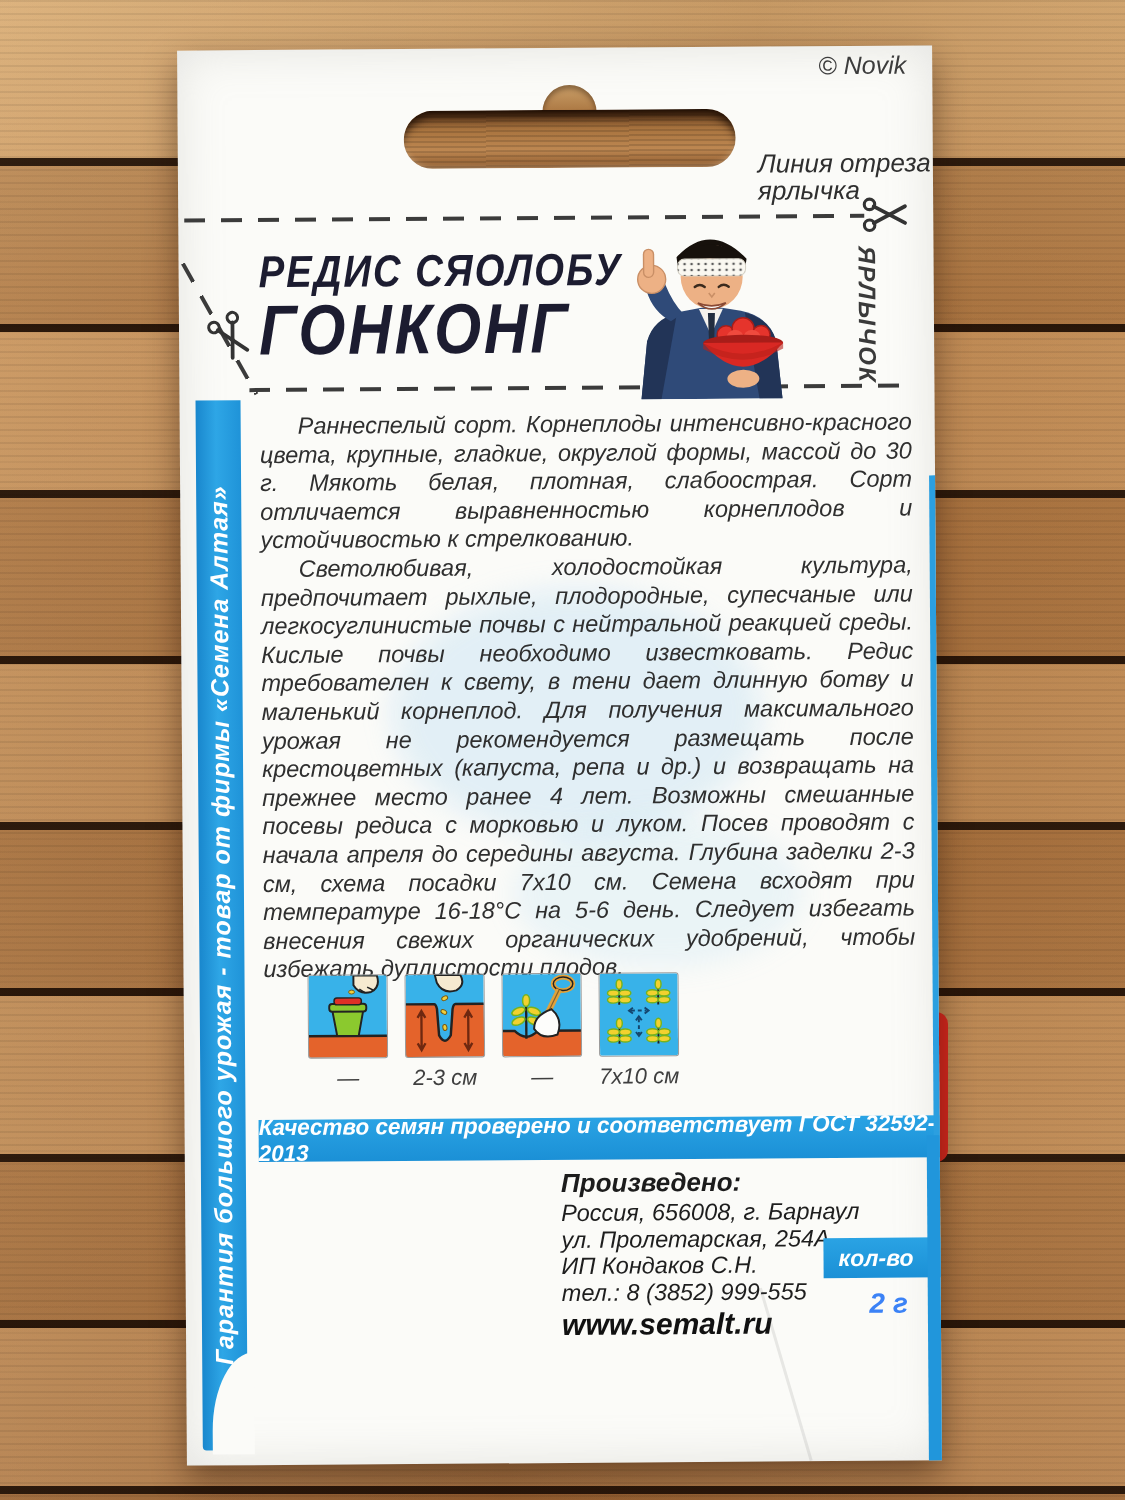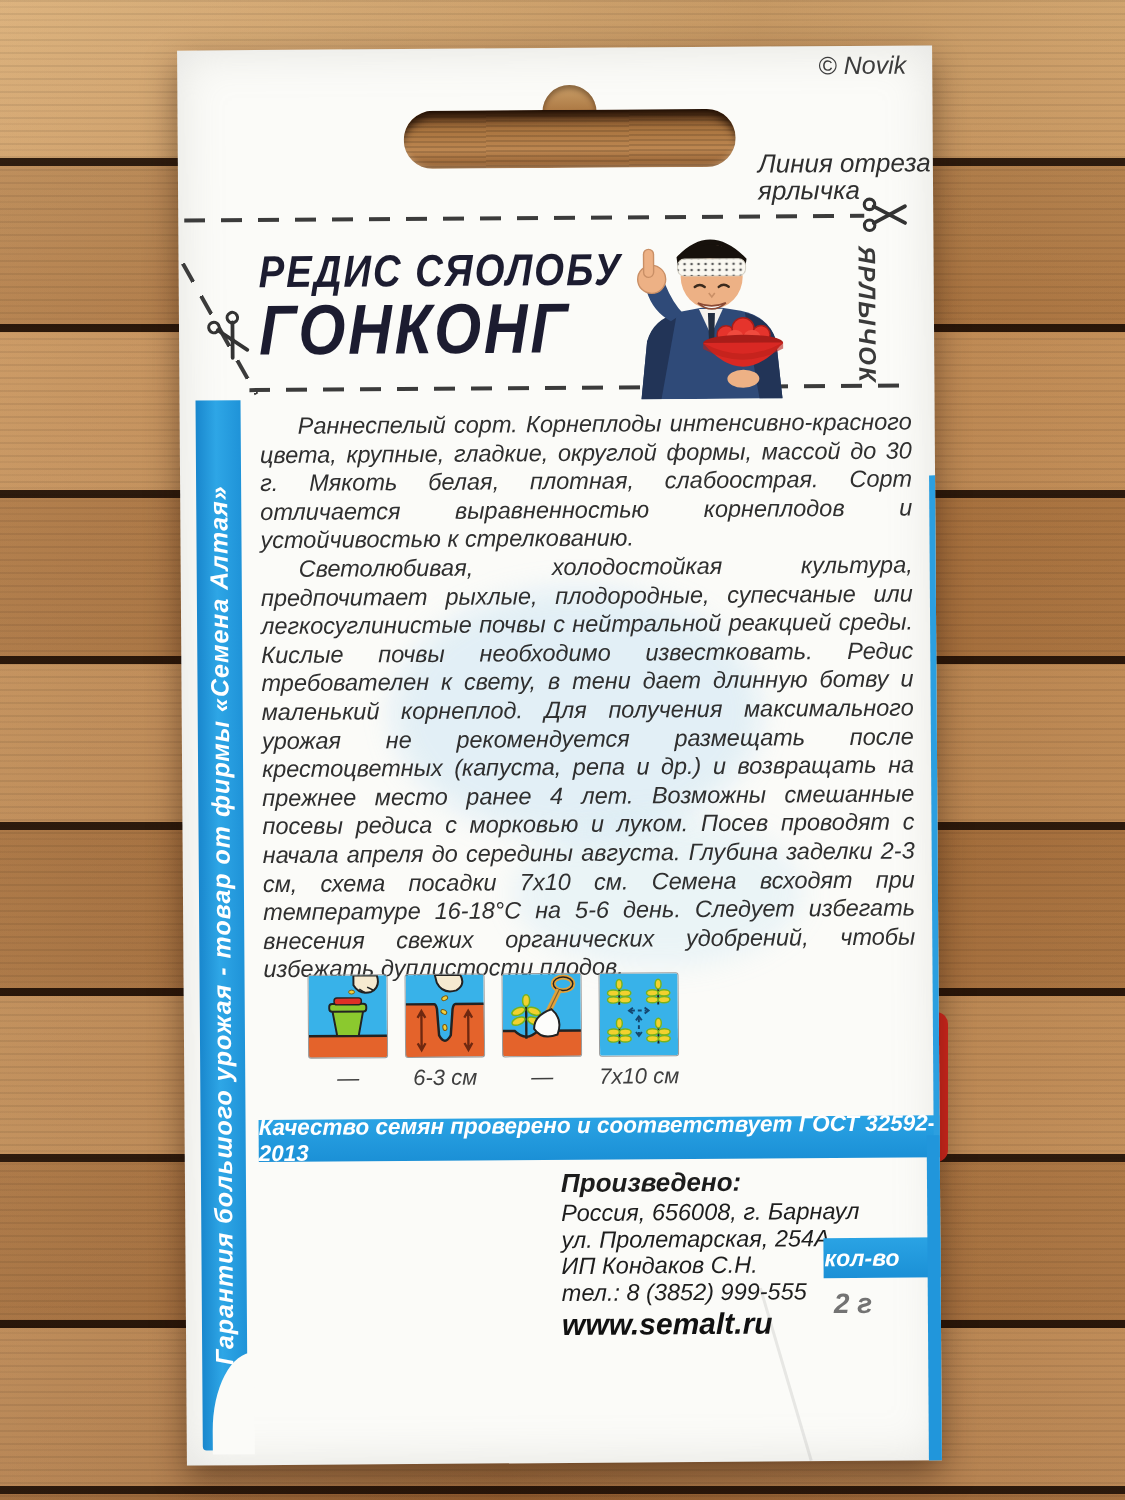--- a/index.html
+++ b/index.html
@@ -56,22 +56,22 @@
   #icons{left:124px;top:925px;display:flex;gap:17px;}
   .pic svg{display:block;width:80px;height:84px;border:1px solid #9a9a9a;border-radius:3px;}
   .pic .lbl{margin-top:7px;text-align:center;font-size:22px;color:#3f3f3f;}
   
   #gost{left:74px;top:1070px;width:681px;height:42px;background:linear-gradient(180deg,#2aa3e4,#1b90d6);
     color:#fff;font-weight:bold;font-size:22.5px;display:flex;align-items:center;justify-content:center;}
   #prod-head{left:376px;top:1120px;font-size:26px;font-weight:bold;color:#1c1c1c;}
   #prod-lines{left:376px;top:1152px;font-size:23.5px;line-height:26.5px;color:#1e1e1e;}
   #prod-site{left:376px;top:1260px;font-size:30px;font-weight:bold;color:#111;}
   #qty-tag{left:638px;top:1192px;width:117px;height:40px;background:linear-gradient(180deg,#2aa3e4,#1b90d6);
-    color:#fff;font-weight:bold;font-size:23px;line-height:40px;padding-left:1px;}
-  #qty-val{left:648px;top:1242px;width:74px;text-align:left;font-size:28px;font-weight:bold;color:#737373;}
+    color:#fff;font-weight:bold;font-size:23px;line-height:40px;padding-left:15px;}
+  #qty-val{left:648px;top:1242px;width:74px;text-align:right;font-size:28px;font-weight:bold;color:#3b82f6;}
   
   #edge-thin{right:0;top:430px;width:6px;height:660px;background:#2b9fe0;}
   #edge-wide{right:0;top:1090px;width:13px;height:325px;background:#2196db;}
   #red-sliver{position:absolute;left:922px;top:1012px;width:26px;height:150px;background:#d6281e;border-radius:12px;z-index:0;}
   #crease{left:598px;top:1238px;width:3px;height:180px;background:rgba(90,90,90,.12);transform:rotate(-16deg);}
 </style>
 </head>
 <body>
 
 <div id="stage">
@@ -188,21 +188,21 @@
           <rect width="80" height="84" fill="#38b2e9"></rect>
           <path d="M0,30 H29 Q31,30 32,35 L34,62 Q40,73 46,62 L48,35 Q49,30 51,30 H80 V84 H0 Z" fill="#e4632b"></path>
           <path d="M0,30 H29 Q31,30 32,35 L34,62 Q40,73 46,62 L48,35 Q49,30 51,30 H80" fill="none" stroke="#222" stroke-width="2.5"></path>
           <path d="M16,38 V76 M12,44 L16,37 L20,44 M12,70 L16,77 L20,70" fill="none" stroke="#6e2810" stroke-width="2.4"></path>
           <path d="M64,38 V76 M60,44 L64,37 L68,44 M60,70 L64,77 L68,70" fill="none" stroke="#6e2810" stroke-width="2.4"></path>
           <path d="M30,0 L56,0 Q62,10 52,16 Q38,20 32,8 Z" fill="#f6ead0" stroke="#222" stroke-width="2"></path>
           <ellipse cx="40" cy="24" rx="3.2" ry="2.1" fill="#f2cf3a" stroke="#7a5a10" stroke-width="1" transform="rotate(-25 40 24)"></ellipse>
           <ellipse cx="39" cy="38" rx="3.2" ry="2.1" fill="#f2cf3a" stroke="#7a5a10" stroke-width="1" transform="rotate(30 39 38)"></ellipse>
           <ellipse cx="40" cy="54" rx="3.2" ry="2.1" fill="#f2cf3a" stroke="#7a5a10" stroke-width="1" transform="rotate(80 40 54)"></ellipse>
         </svg>
-        <div class="lbl">6-3 см</div>
+        <div class="lbl">2-3 см</div>
       </div>
       <div class="pic">
         <svg viewBox="0 0 80 84">
           <rect width="80" height="84" fill="#38b2e9"></rect>
           <path d="M0,58 H12 Q24,70 36,58 H80 V84 H0 Z" fill="#e4632b"></path>
           <path d="M0,58 H12 Q24,70 36,58 H80" fill="none" stroke="#222" stroke-width="2.5"></path>
           <line x1="24" y1="28" x2="24" y2="66" stroke="#222" stroke-width="2.4"></line>
           <ellipse cx="16" cy="38" rx="7" ry="3.6" fill="#f2d12e" stroke="#76b21f" stroke-width="1.6" transform="rotate(-22 16 38)"></ellipse>
           <ellipse cx="32" cy="38" rx="7" ry="3.6" fill="#f2d12e" stroke="#76b21f" stroke-width="1.6" transform="rotate(22 32 38)"></ellipse>
           <ellipse cx="16" cy="48" rx="7" ry="3.6" fill="#f2d12e" stroke="#76b21f" stroke-width="1.6" transform="rotate(-22 16 48)"></ellipse>

